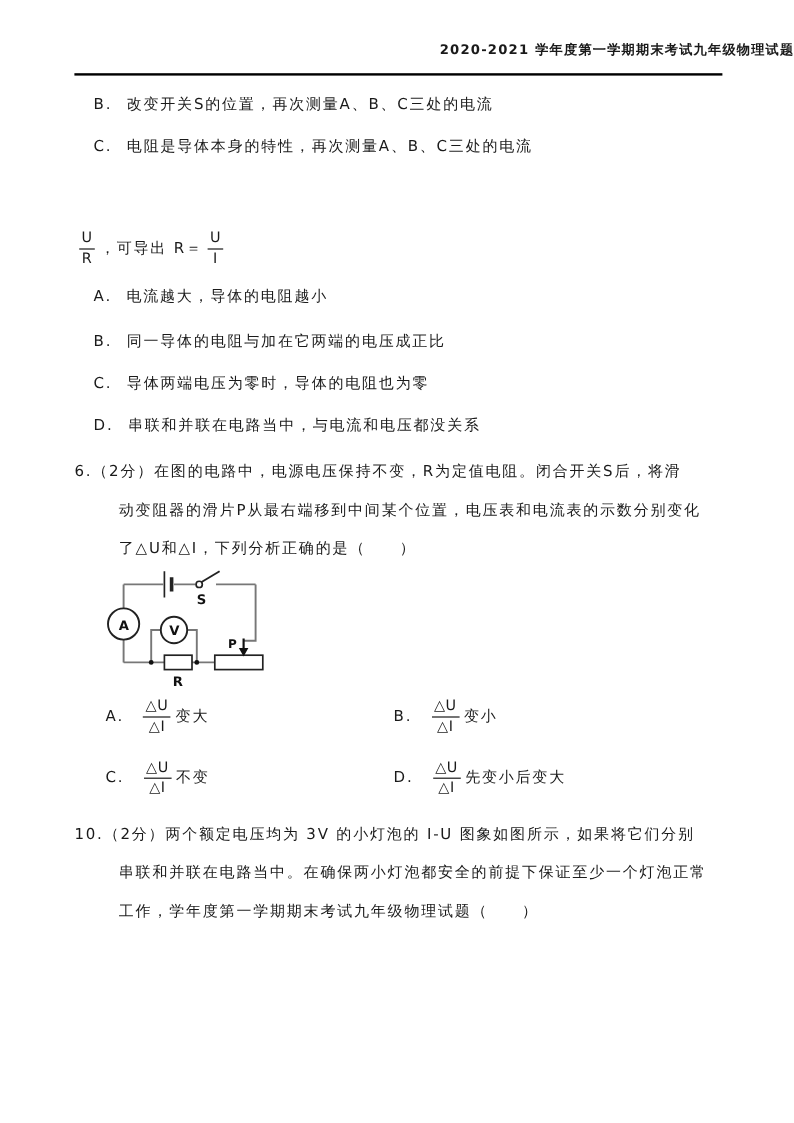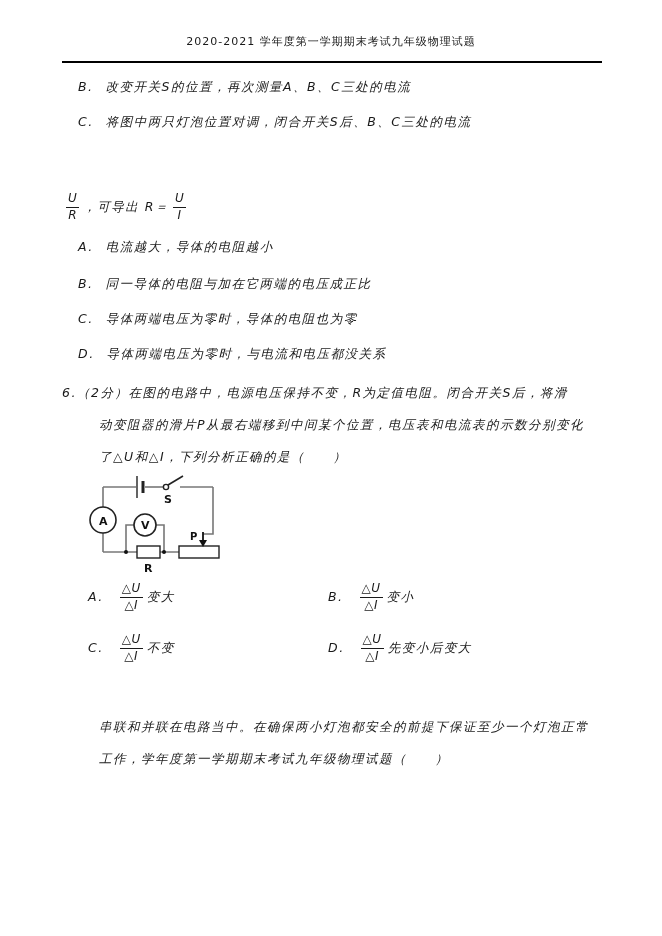--- a/index.html
+++ b/index.html
@@ -11,28 +11,27 @@
     font-family:"DejaVu Sans", sans-serif;
     color:#1a1a1a;
     overflow:hidden;
   }
   .line {
     position:absolute;
     font-size:12.5px;
     letter-spacing:1.5px;
     white-space:nowrap;
     line-height:16px;
-    font-style:italic;
   }
   .page-title {
     position:absolute;
     top:34px; left:0; width:100%;
-    text-align:center;
+    text-align:right;
     font-size:11px;
-    font-weight:normal;
+    font-weight:bold;
     letter-spacing:1px;
   }
   .rule {
     position:absolute;
     top:61px; left:62px; width:540px;
     border-top:2px solid #000;
   }
   .opt-label { margin-right:12px; }
   .frac {
     display:inline-block;
@@ -53,38 +52,38 @@
 
 <div class="page">
 
   <div class="page-title">2020-2021 学年度第一学期期末考试九年级物理试题</div>
   <div class="rule"></div>
 
   <div class="line" style="left:78px; top:79px">
     <span class="opt-label">B.</span><span>改变开关S的位置，再次测量A、B、C三处的电流</span>
   </div>
   <div class="line" style="left:78px; top:114px">
-    <span class="opt-label">C.</span><span>将图中两只灯泡位置对调，闭合开关S后、B、C三处的电流</span>
+    <span class="opt-label">C.</span><span>电阻是导体本身的特性，再次测量A、B、C三处的电流</span>
   </div>
 
   <div class="line" style="left:62px; top:192px">
     <span class="frac"><span class="num">U</span><span class="den">R</span></span><span>，可导出 R＝</span><span class="frac"><span class="num">U</span><span class="den">I</span></span>
   </div>
 
   <div class="line" style="left:78px; top:239px">
     <span class="opt-label">A.</span><span>电流越大，导体的电阻越小</span>
   </div>
   <div class="line" style="left:78px; top:276px">
     <span class="opt-label">B.</span><span>同一导体的电阻与加在它两端的电压成正比</span>
   </div>
   <div class="line" style="left:78px; top:311px">
     <span class="opt-label">C.</span><span>导体两端电压为零时，导体的电阻也为零</span>
   </div>
   <div class="line" style="left:78px; top:346px">
-    <span class="opt-label">D.</span><span>导体两端电压为零时，与电流和电压都没关系</span>
+    <span class="opt-label">D.</span><span>串联和并联在电路当中，与电流和电压都没关系</span>
   </div>
 
   <div class="line" style="left:62px; top:385px">6.（2分）在图的电路中，电源电压保持不变，R为定值电阻。闭合开关S后，将滑</div>
   <div class="line" style="left:99px; top:417px">动变阻器的滑片P从最右端移到中间某个位置，电压表和电流表的示数分别变化</div>
   <div class="line" style="left:99px; top:449px">了△U和△I，下列分析正确的是（　　）</div>
 
   <svg class="circuit" width="152" height="110" viewBox="0 0 152 110">
 
     <g stroke="#777" stroke-width="1.6" fill="none">
       <path d="M17,19 H50"></path>
@@ -138,16 +137,17 @@
   <div class="line" style="left:328px; top:582px">
     <span class="opt-label">B.</span><span class="frac"><span class="num">△U</span><span class="den">△I</span></span><span>变小</span>
   </div>
   <div class="line" style="left:88px; top:633px">
     <span class="opt-label">C.</span><span class="frac"><span class="num">△U</span><span class="den">△I</span></span><span>不变</span>
   </div>
   <div class="line" style="left:328px; top:633px">
     <span class="opt-label">D.</span><span class="frac"><span class="num">△U</span><span class="den">△I</span></span><span>先变小后变大</span>
   </div>
 
+  <div class="line" style="left:62px; top:687px">10.（2分）两个额定电压均为 3V 的小灯泡的 I-U 图象如图所示，如果将它们分别</div>
   <div class="line" style="left:99px; top:719px">串联和并联在电路当中。在确保两小灯泡都安全的前提下保证至少一个灯泡正常</div>
   <div class="line" style="left:99px; top:751px">工作，学年度第一学期期末考试九年级物理试题（　　）</div>
 
 </div>
 
 </body></html>

